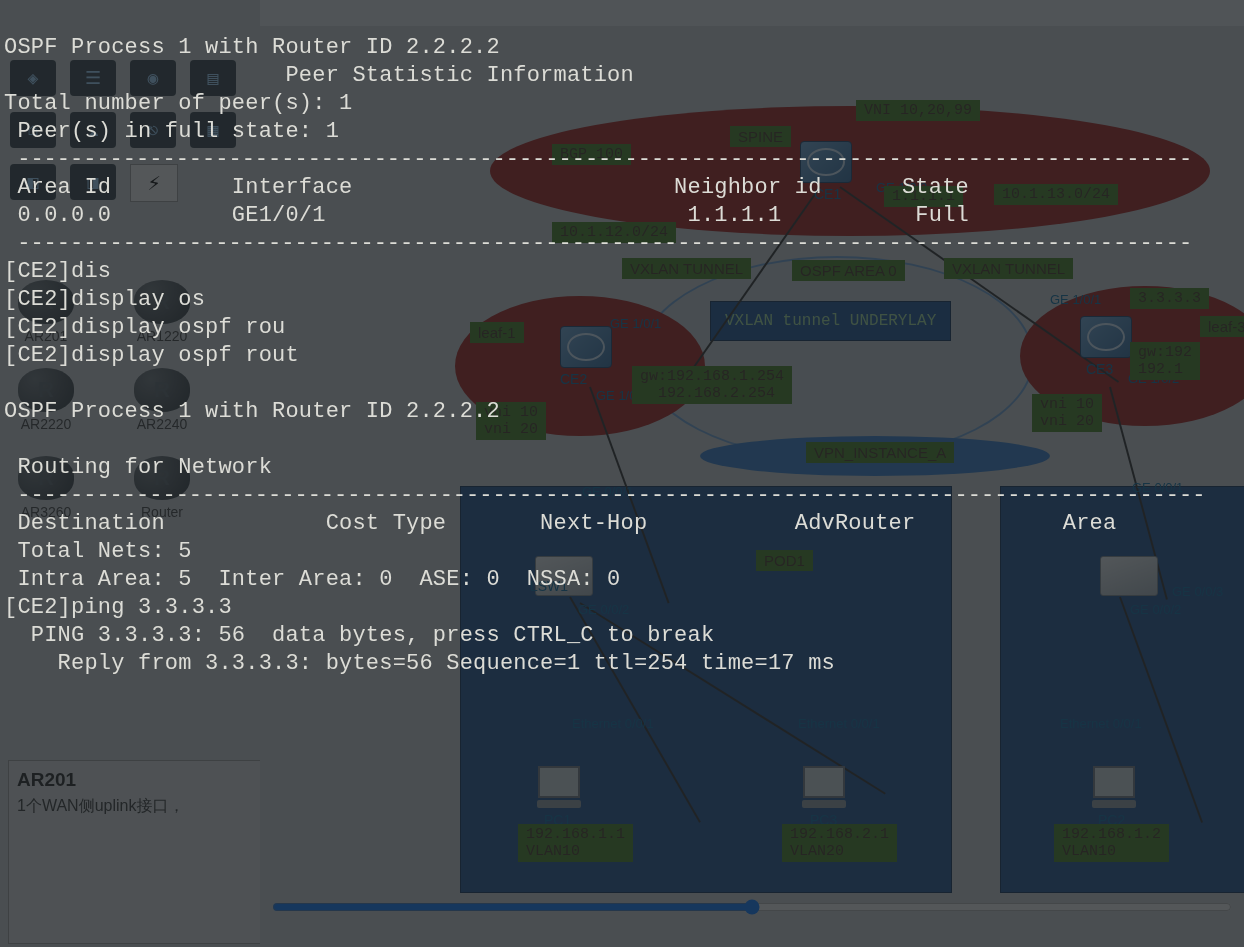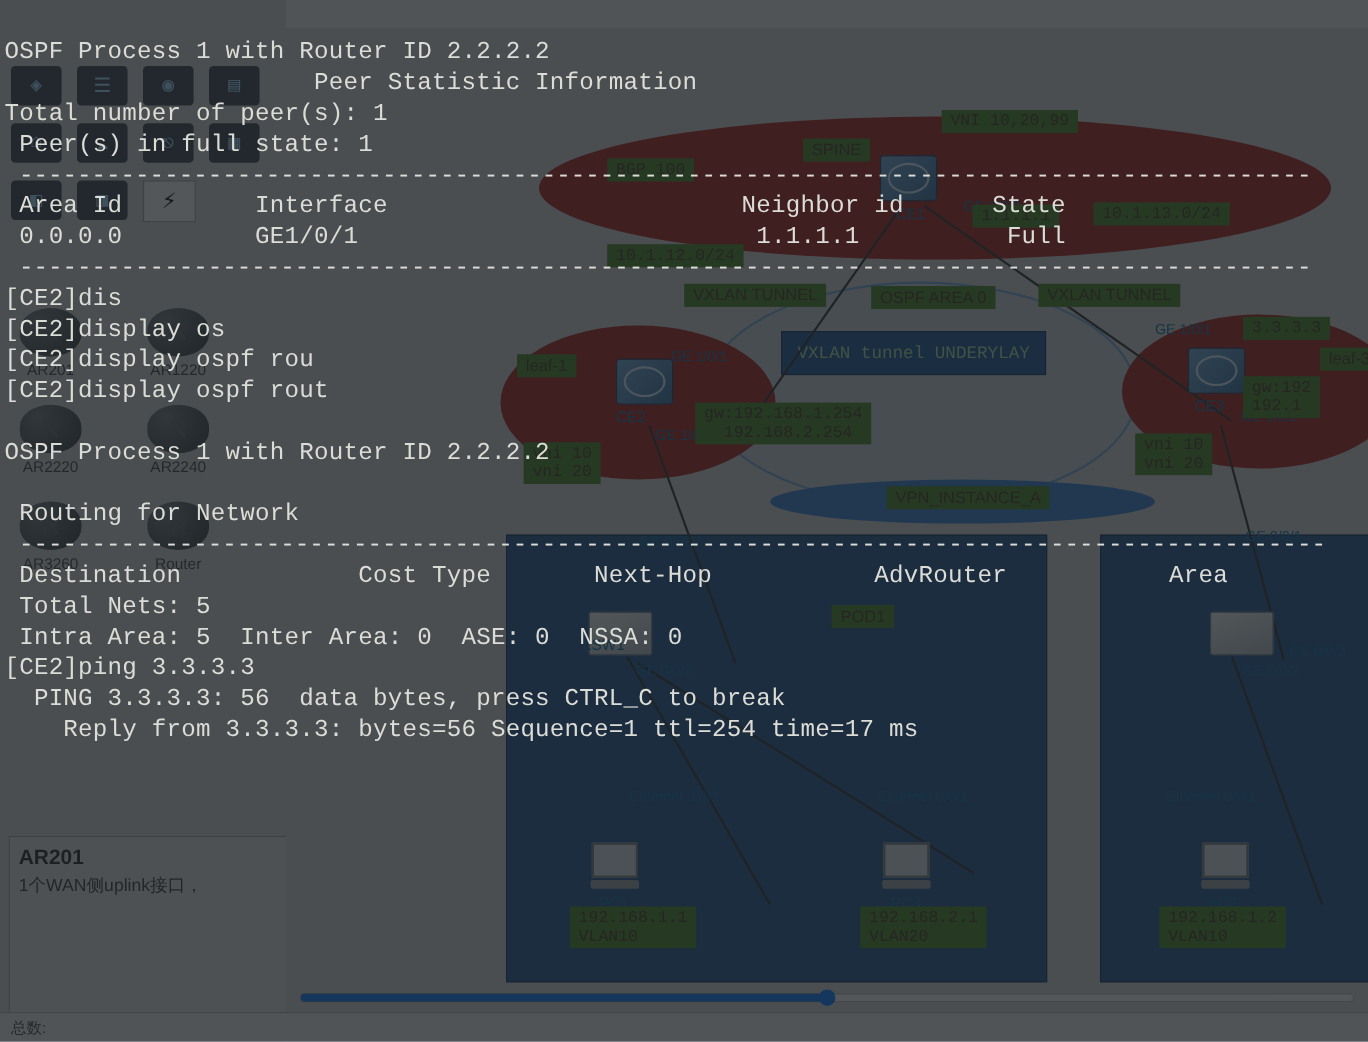--- a/index.html
+++ b/index.html
@@ -335,23 +335,20 @@
     <div class="green-tag" style="left:496px; top:524px;">POD1</div>
     <div class="green-tag mono" style="left:258px; top:798px; white-space:pre;">192.168.1.1
 VLAN10</div>
     <div class="green-tag mono" style="left:522px; top:798px; white-space:pre;">192.168.2.1
 VLAN20</div>
     <div class="green-tag mono" style="left:794px; top:798px; white-space:pre;">192.168.1.2
 VLAN10</div>
   </div>
 
   <input type="range" class="hscroll" value="50" style="">
-  <div class="footer">
-    <span>总数:</span>
-  </div>
 </div>
 
 <div class="overlay amber">
 <span>OSPF Process 1 with Router ID 2.2.2.2</span>
 <span>                     Peer Statistic Information</span>
 <span>Total number of peer(s): 1</span>
 <span> Peer(s) in full state: 1</span>
 <span class="rule"> -----------------------------------------------------------------------------------------</span>
 <span> Area Id         Interface                        Neighbor id      State</span>
 <span> 0.0.0.0         GE1/0/1                           1.1.1.1          Full</span>

